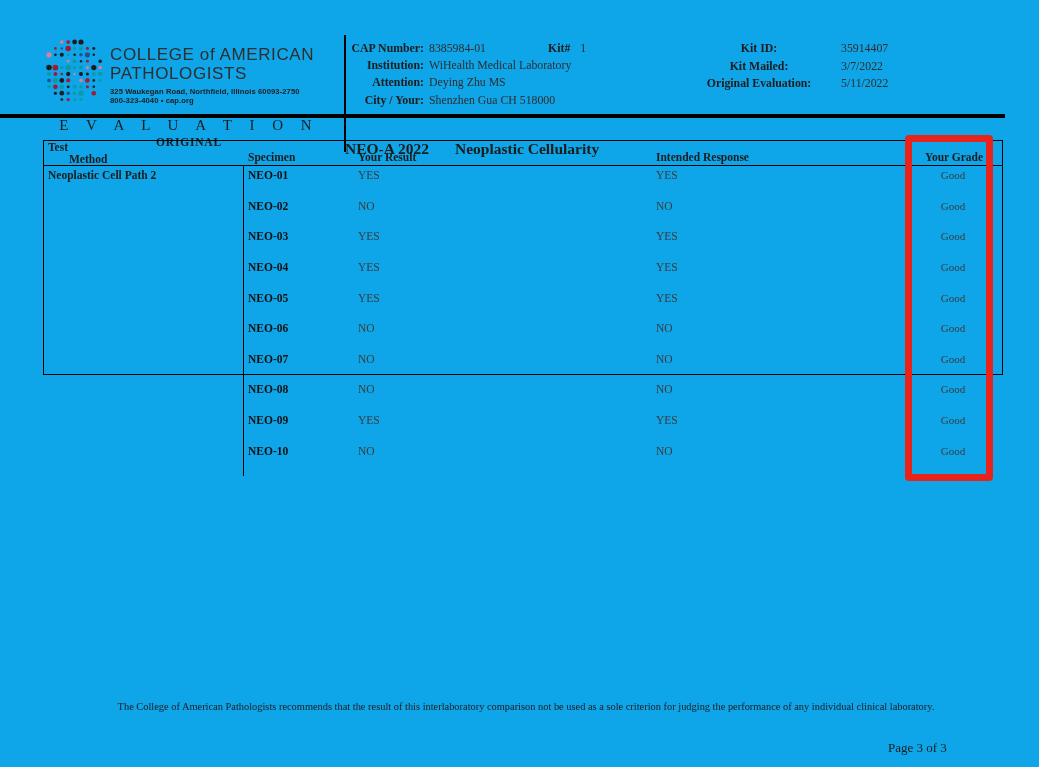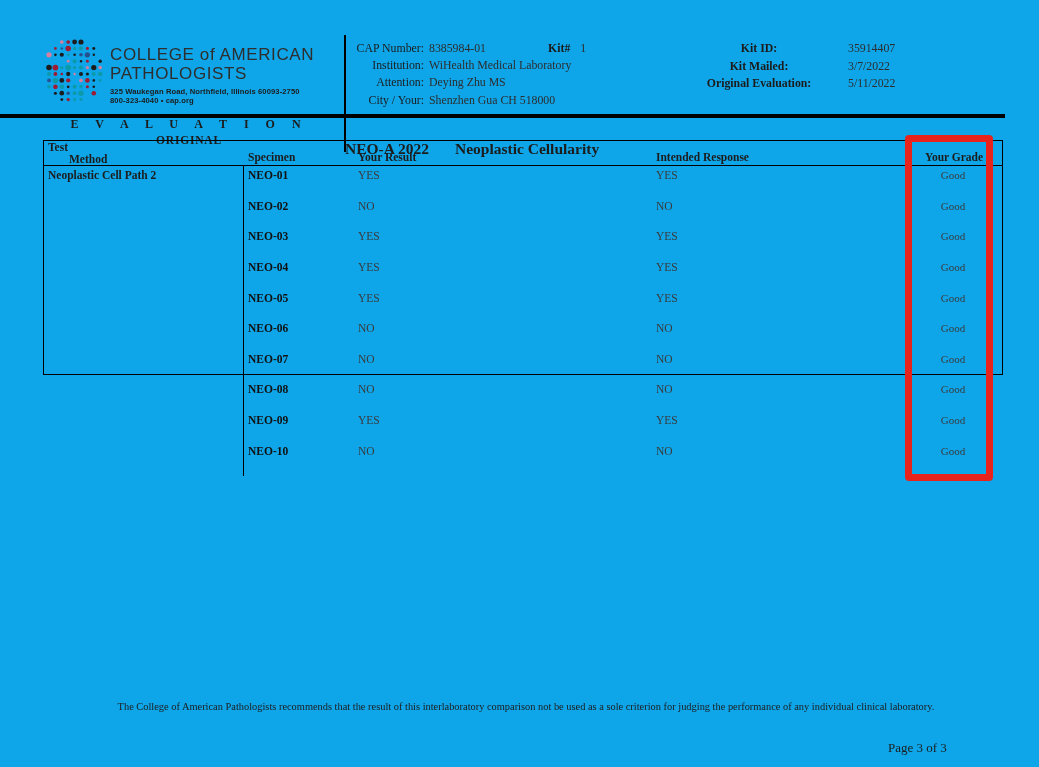--- a/index.html
+++ b/index.html
@@ -12,34 +12,34 @@
   .logo-line { font-size:17px; letter-spacing:0.6px; line-height:19px; font-weight:400; }
   .logo-addr { font-size:7.6px; font-weight:bold; color:#1d1d1d; margin-top:4px; line-height:9px; letter-spacing:0.1px; }
   .logo-phone { font-size:7.6px; font-weight:bold; color:#1d1d1d; line-height:9px; letter-spacing:0.1px; }
 
   .vdivider { position:absolute; left:344px; top:35px; width:2px; height:117px; background:#000; }
   .thick-rule { position:absolute; left:0; top:114px; width:1005px; height:4px; background:#000; }
 
   
   .recip { position:absolute; left:348px; top:40px; font-size:11.8px; }
   .recip-row { display:flex; line-height:17.2px; }
-  .recip-label { width:76px; text-align:right; font-weight:normal; }
+  .recip-label { width:76px; text-align:right; font-weight:bold; }
   .recip-val { margin-left:5px; color:#2d2d2d; }
   .kit-label { font-weight:bold; margin-left:62px; }
   .kit-val { margin-left:10px; color:#2d2d2d; }
 
   
   .kitinfo { position:absolute; left:688px; top:40px; font-size:11.8px; }
   .kitinfo-row { display:flex; line-height:17.6px; }
   .kitinfo-label { width:142px; text-align:center; font-weight:bold; }
-  .kitinfo-val { margin-left:18px; color:#2d2d2d; }
+  .kitinfo-val { margin-left:11px; color:#2d2d2d; }
 
   
   .evalblock { position:absolute; left:43px; top:117px; width:292px; text-align:center; }
-  .eval-title { font-size:12px; font-weight:bold; letter-spacing:7px; }
+  .eval-title { font-size:15px; font-weight:normal; letter-spacing:7px; }
   .eval-sub { font-size:11.5px; font-weight:bold; letter-spacing:0.8px; margin-top:2px; }
 
   
   .report-title { position:absolute; left:345px; top:140px; width:660px; text-align:left; font-size:15.5px; font-weight:bold; }
   .report-title .gap { display:inline-block; width:26px; }
 
   
   .dtable { position:absolute; left:43px; top:140px; width:960px; height:235px; border:1.5px solid #000; }
   .thead { display:grid; grid-template-columns:200px 110px 298px 252px 100px; height:25px; border-bottom:1.5px solid #000; font-weight:bold; font-size:11.5px; }
   .th-method { padding:1px 0 0 4px; line-height:11px; }

